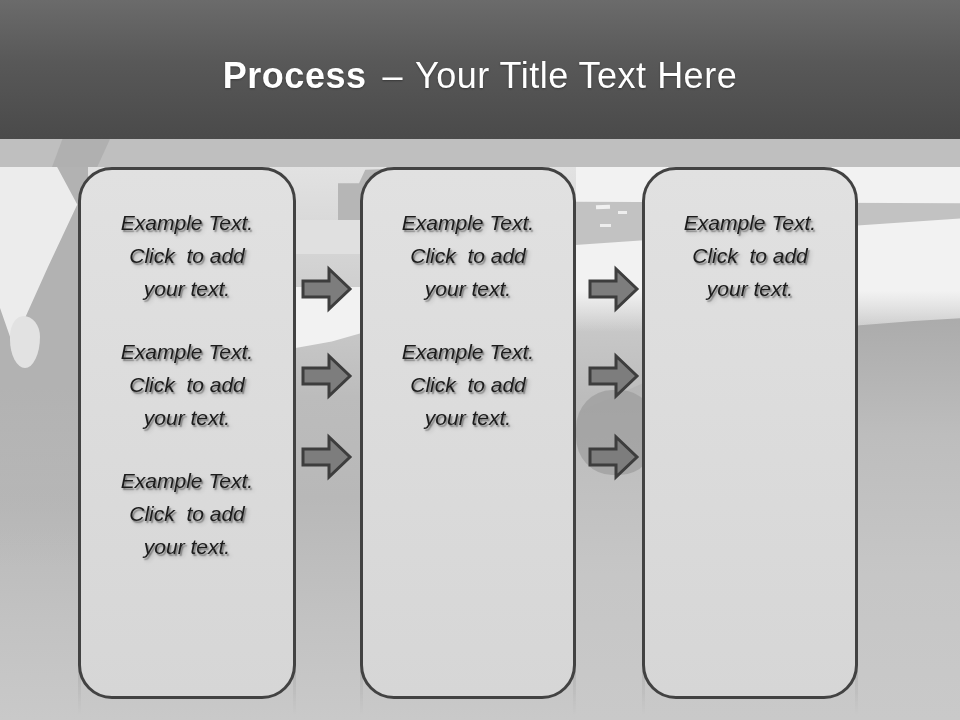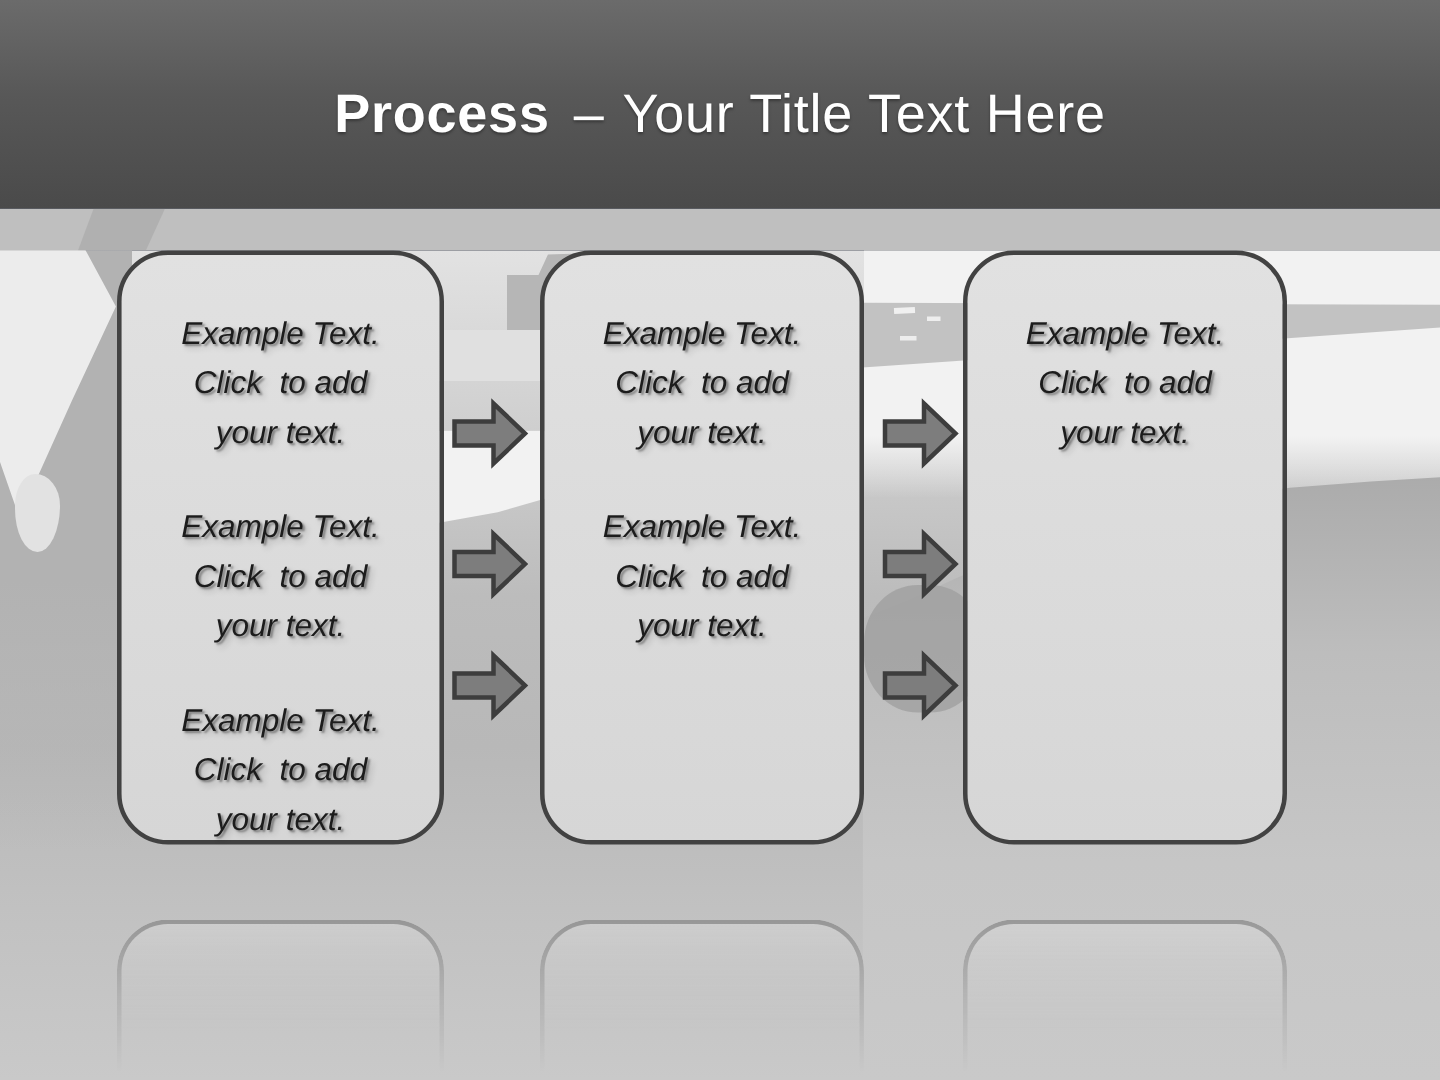--- a/index.html
+++ b/index.html
@@ -45,21 +45,21 @@
   .bg-dash1 { left:596px; top:205px; width:14px; height:4px; background:#f0f0f0; transform:rotate(-3deg); }
   .bg-dash2 { left:618px; top:211px; width:9px;  height:3px; background:#eeeeee; }
   .bg-dash3 { left:600px; top:224px; width:11px; height:3px; background:#ededed; }
   .bg-hill  { left:575px; top:315px; width:385px; height:405px;
                background:linear-gradient(180deg,#ababab 0px,#bdbdbd 120px,#c6c6c6 260px,#c9c9c9 100%);
                clip-path:polygon(0 24%,8% 21%,16% 17.5%,32% 11%,45% 7.5%,55% 5%,74% 2.5%,88% 1.5%,100% .8%,100% 100%,0 100%); }
   .bg-dark-patch { left:576px; top:390px; width:80px; height:85px; background:#9e9e9e;
                border-radius:45%; opacity:.75; }
 
   
-  .box { position:absolute; top:167px; height:396px; z-index:3;
+  .box { position:absolute; top:167px; height:532px; z-index:3;
          background:linear-gradient(180deg,#e1e1e1 0%, var(--box_fill) 100%);
          border:3px solid var(--box_border); border-radius:34px;
          padding:36px 10px 0 10px; text-align:center; }
   .box1 { left:78px;  width:218px; }
   .box2 { left:360px; width:216px; }
   .box3 { left:642px; width:216px; }
   .tb { font-style:italic; font-size:21px; line-height:33px; color:var(--body_text);
         white-space:pre-wrap; margin:0 0 30px 0;
         text-shadow:1.5px 1.5px 1.5px rgba(0,0,0,.40), 3px 3px 4px rgba(0,0,0,.18); }
 

